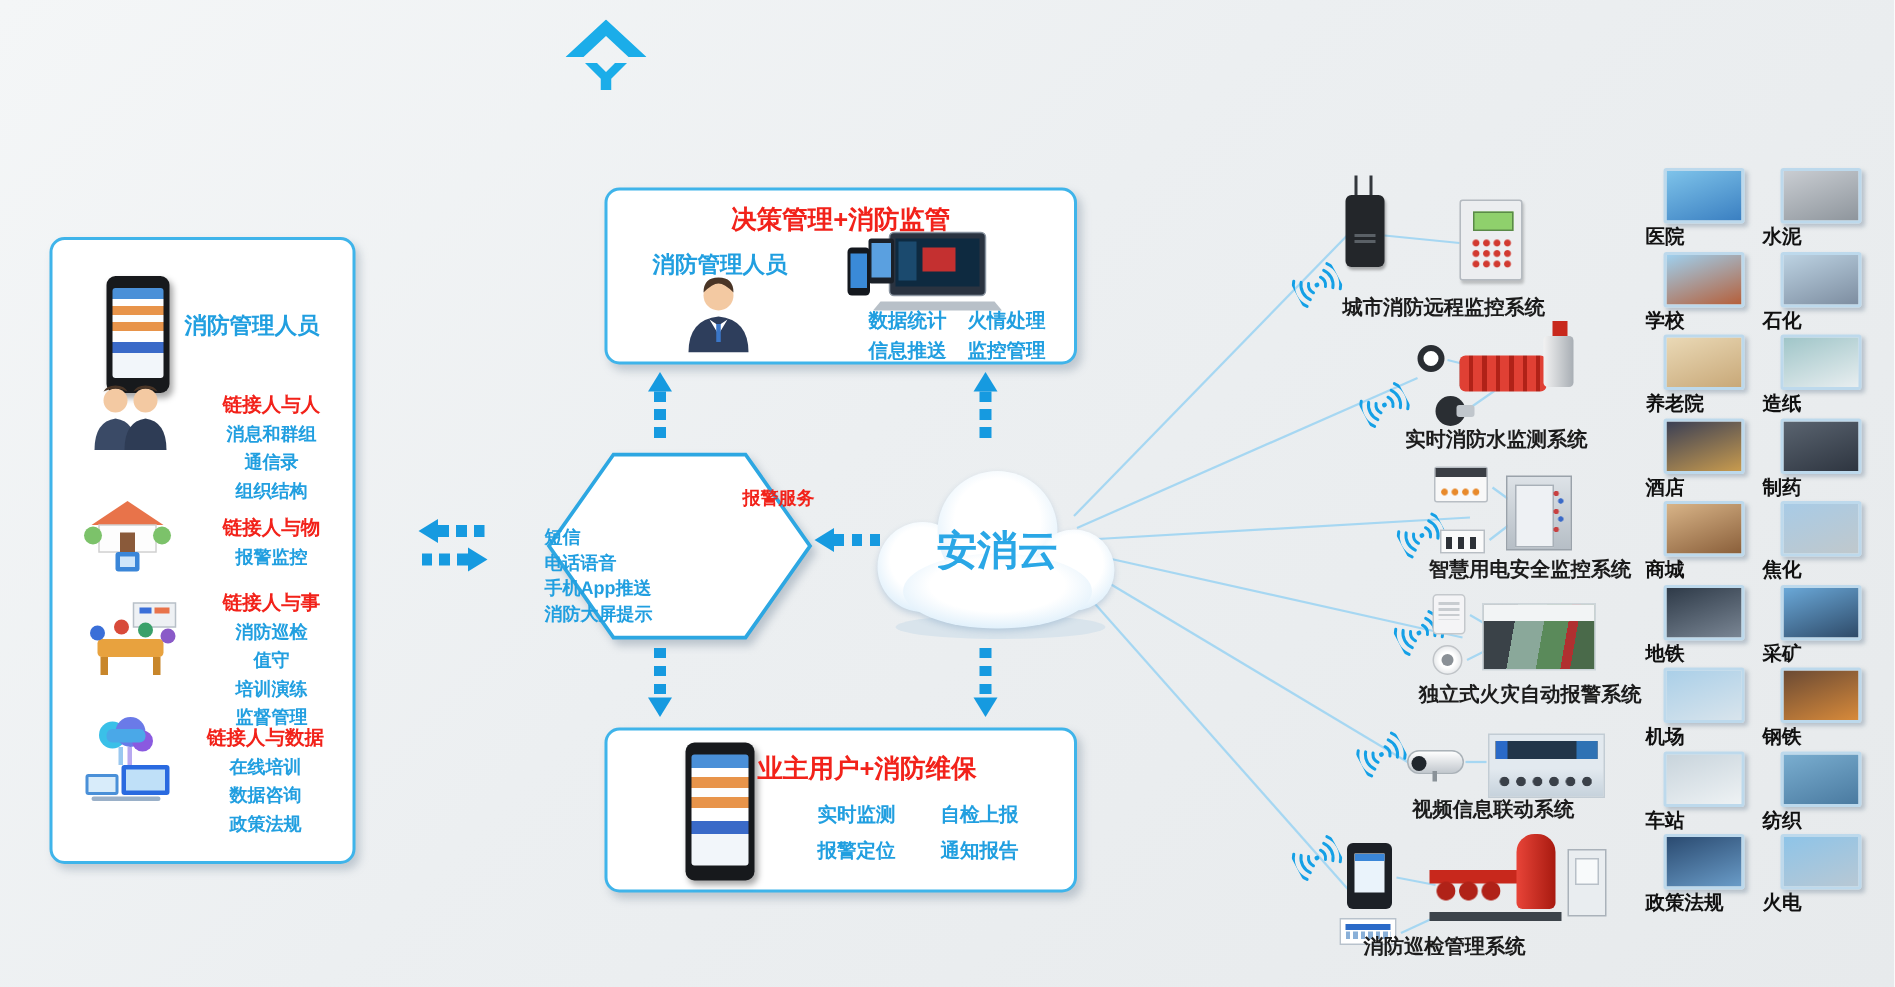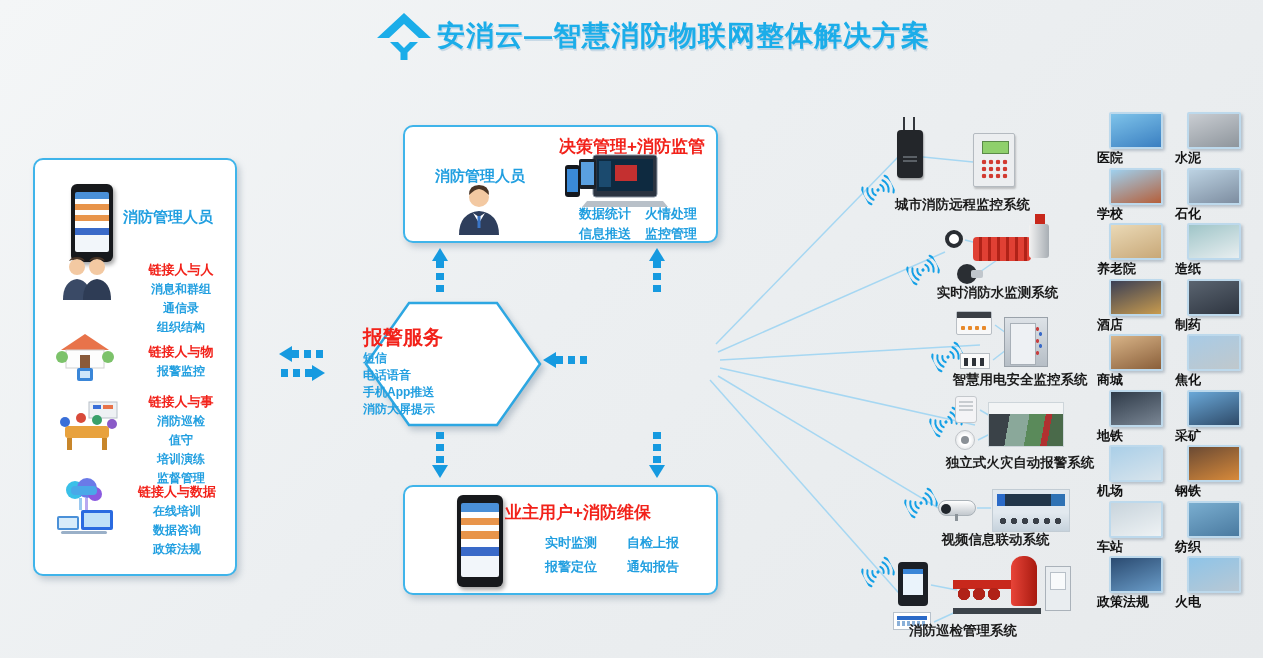--- a/index.html
+++ b/index.html
@@ -18,21 +18,21 @@
   .page-title{position:absolute;left:437px;top:17px;z-index:3;font-size:28px;font-weight:bold;
     color:var(--accent);letter-spacing:1px;text-shadow:1px 2px 0 rgba(30,110,170,.18)}
 
   
   .white-box{position:absolute;background:#fff;border:2px solid var(--border);border-radius:10px;
     box-shadow:3px 4px 6px rgba(110,130,150,.35);z-index:2}
   .left-panel{left:33px;top:158px;width:204px;height:418px}
   .decision-box{left:403px;top:125px;width:315px;height:118px}
   .owner-box{left:403px;top:485px;width:315px;height:110px}
 
-  .box-title{position:absolute;left:0;right:11px;top:8px;text-align:right;
+  .box-title{position:absolute;left:0;right:0;top:8px;text-align:center;
     font-size:17px;font-weight:bold;color:var(--txtred)}
   .box-sub{position:absolute;left:30px;top:40px;font-size:15px;font-weight:bold;color:var(--txtblue)}
   .item-col{position:absolute;width:76px;text-align:center;font-size:13px;color:var(--txtblue);font-weight:bold}
   .decision-box .col-l{left:162px;top:77px;line-height:20px}
   .decision-box .col-r{left:228px;top:77px;line-height:20px}
   .owner-box .ob-title{left:100px;right:8px;width:auto}
   .owner-box .col-l{left:128px;top:44px;line-height:24px}
   .owner-box .col-r{left:210px;top:44px;line-height:24px}
 
   
@@ -61,21 +61,21 @@
   .h-arrow .shaft{position:absolute;top:4px;height:8px;
     background:repeating-linear-gradient(to right,var(--arrow) 0 7px,transparent 7px 12px)}
   .h-arrow.left .shaft{left:13px;right:2px}
   .h-arrow.right .shaft{left:2px;right:13px}
   .h-arrow.left .head{left:0;top:0;border-top:8px solid transparent;border-bottom:8px solid transparent;border-right:13px solid var(--arrow)}
   .h-arrow.right .head{right:0;top:0;border-top:8px solid transparent;border-bottom:8px solid transparent;border-left:13px solid var(--arrow)}
 
   
   .hex{position:absolute;left:363px;top:300px;width:180px;height:128px;z-index:2}
   .hex svg{filter:drop-shadow(3px 4px 3px rgba(110,130,150,.4))}
-  .hex-title{position:absolute;left:0;right:0;top:24px;text-align:left;font-size:20px;font-weight:bold;color:var(--txtred)}
+  .hex-title{position:absolute;left:0;right:0;top:24px;text-align:right;font-size:12px;font-weight:bold;color:var(--txtred)}
   .hex-items{position:absolute;left:0;right:0;top:50px;text-align:left;font-size:12px;font-weight:bold;
     color:var(--txtblue);line-height:17px}
 
   
   .cloud{position:absolute;left:570px;top:292px;width:190px;height:140px;z-index:2}
 
   
   .system{position:absolute;z-index:2}
   .sys-label{position:absolute;left:0;right:0;text-align:center;font-size:13.5px;font-weight:bold;color:var(--dark)}
   .wifi{position:absolute;transform:rotate(-28deg)}
@@ -177,21 +177,20 @@
       <line x1="934" y1="622" x2="960" y2="610"></line>
     </g>
   </svg>
 
   <div class="logo">
     <svg width="54" height="47" viewBox="0 0 54 47" fill="#1bade9">
       <path d="M27 0 L54 25 L42 25 L27 11 L12 25 L0 25 Z"></path>
       <path d="M13 29 L21 29 L27 35 L33 29 L41 29 L30.5 39.5 L30.5 47 L23.5 47 L23.5 39.5 Z"></path>
     </svg>
   </div>
-  <h1 class="page-title">安消云—智慧消防物联网整体解决方案</h1>
 
   <div class="white-box left-panel">
     <div class="phone lp-phone"></div>
     <div class="lp-role">消防管理人员</div>
     <div id="lp-sections">
         <div class="lp-sec-icon" style="left: 26px; top: 96px;"><svg width="52" height="44" viewBox="0 0 52 44">
             <circle cx="16" cy="11" r="8" fill="#f3c9a2"></circle>
             <path d="M8 5 Q10 1 16 1 Q22 1 24 5 Q20 3 16 3 Q12 3 8 5 Z" fill="#4a3526"></path>
             <path d="M2 44 Q2 25 16 23 Q30 25 30 44 Z" fill="#3a4a66"></path>
             <circle cx="36" cy="11" r="8" fill="#f3c9a2"></circle>
@@ -328,20 +327,38 @@
     </svg>
     <div class="hex-title">报警服务</div>
     <div class="hex-items">
       <div>短信</div>
       <div>电话语音</div>
       <div>手机App推送</div>
       <div>消防大屏提示</div>
     </div>
   </div>
 
+  <div class="cloud">
+    <svg width="190" height="140" viewBox="0 0 190 140">
+      <defs>
+        <radialGradient id="cg" cx="50%" cy="42%" r="65%">
+          <stop offset="55%" stop-color="#ffffff"></stop>
+            <stop offset="100%" stop-color="#d8ecfa"></stop>
+        </radialGradient>
+      </defs>
+      <ellipse cx="97" cy="126" rx="70" ry="8" fill="#d9e4ec"></ellipse>
+      <g fill="url(#cg)" style="filter:drop-shadow(0 2px 2px rgba(140,170,200,.45))">
+        <circle cx="45" cy="86" r="30"></circle>
+        <circle cx="95" cy="62" r="40"></circle>
+        <circle cx="146" cy="88" r="27"></circle>
+        <ellipse cx="95" cy="102" rx="63" ry="25"></ellipse>
+      </g>
+      <text x="95" y="84" text-anchor="middle" font-size="27" font-weight="bold" fill="#2aa7e6" font-family="Liberation Sans, DejaVu Sans, sans-serif">安消云</text>
+    </svg>
+  </div>
 
   <div class="white-box owner-box">
     <div class="phone" style="left:52px;top:8px;width:46px;height:92px"></div>
     <div class="box-title ob-title" style="position:absolute;top:14px;text-align:left">业主用户+消防维保</div>
     <div class="item-col col-l">
       <div>实时监测</div>
       <div>报警定位</div>
     </div>
     <div class="item-col col-r">
       <div>自检上报</div>

